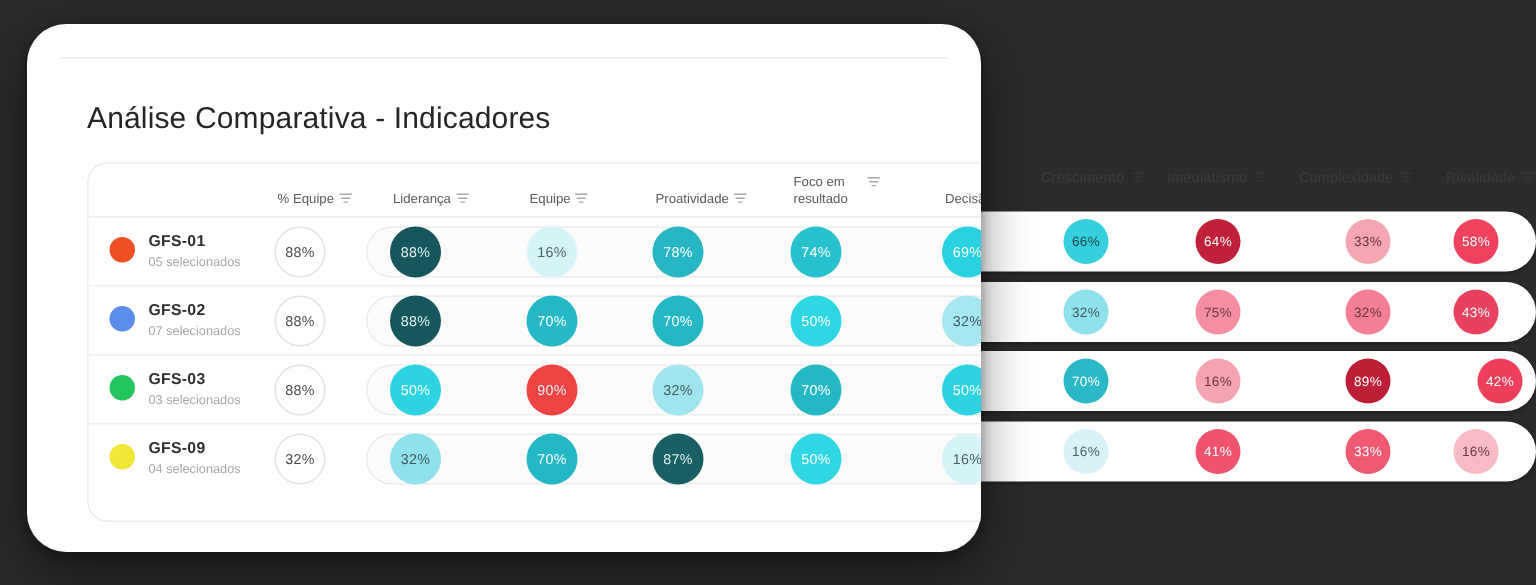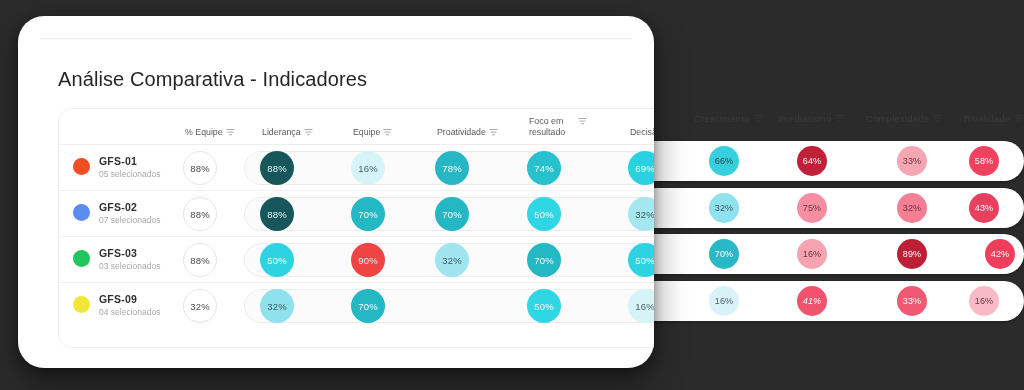--- a/index.html
+++ b/index.html
@@ -189,21 +189,21 @@
       </div>
       <div class="back-cell" style="left: 871px; width: 34px; margin-left: 16px;">
         <div class="bubble sm" style="background: rgb(239, 62, 92); color: rgb(255, 255, 255);">42%</div>
       </div>
     </div>
   <div class="back-strip s4" id="bs3">
       <div class="back-cell" style="left: 611px; width: 34px;">
         <div class="bubble sm" style="background: rgb(217, 242, 248); color: rgb(74, 100, 102);">16%</div>
       </div>
       <div class="back-cell" style="left: 699px; width: 34px;">
-        <div class="bubble sm" style="background: rgb(240, 83, 110); color: rgb(255, 255, 255); font-style: italic;">41%</div>
+        <div class="bubble sm" style="background: rgb(240, 83, 110); color: rgb(255, 255, 255);">41%</div>
       </div>
       <div class="back-cell" style="left: 799px; width: 34px;">
         <div class="bubble sm" style="background: rgb(239, 90, 114); color: rgb(255, 255, 255);">33%</div>
       </div>
       <div class="back-cell" style="left: 871px; width: 34px;">
         <div class="bubble sm" style="background: rgb(248, 186, 197); color: rgb(106, 53, 64);">16%</div>
       </div>
     </div>
 
   <div class="back-head" style="left:694px">
@@ -364,20 +364,23 @@
             <div class="pill" style="left: 185px; width: 440px;"></div>
             <div class="cell" style="left: 121px; width: 40px;">
               <div class="bubble outline">32%</div>
             </div>
             <div class="cell" style="left: 198px; width: 40px;">
               <div class="bubble" style="background: rgb(143, 225, 237); color: rgb(61, 91, 95);">32%</div>
             </div>
             <div class="cell" style="left: 289px; width: 40px;">
               <div class="bubble" style="background: rgb(36, 183, 196); color: rgb(255, 255, 255);">70%</div>
             </div>
+            <div class="cell" style="left: 373px; width: 40px;">
+              <div class="bubble" style="background: rgb(26, 95, 99); color: rgb(223, 241, 242);">87%</div>
+            </div>
             <div class="cell" style="left: 465px; width: 40px;">
               <div class="bubble" style="background: rgb(47, 214, 228); color: rgb(255, 255, 255);">50%</div>
             </div>
             <div class="cell" style="left: 566px; width: 40px;">
               <div class="bubble" style="background: rgb(214, 243, 247); color: rgb(74, 100, 102);">16%</div>
             </div>
           </div>
         </div>
     </div>
   </div>

